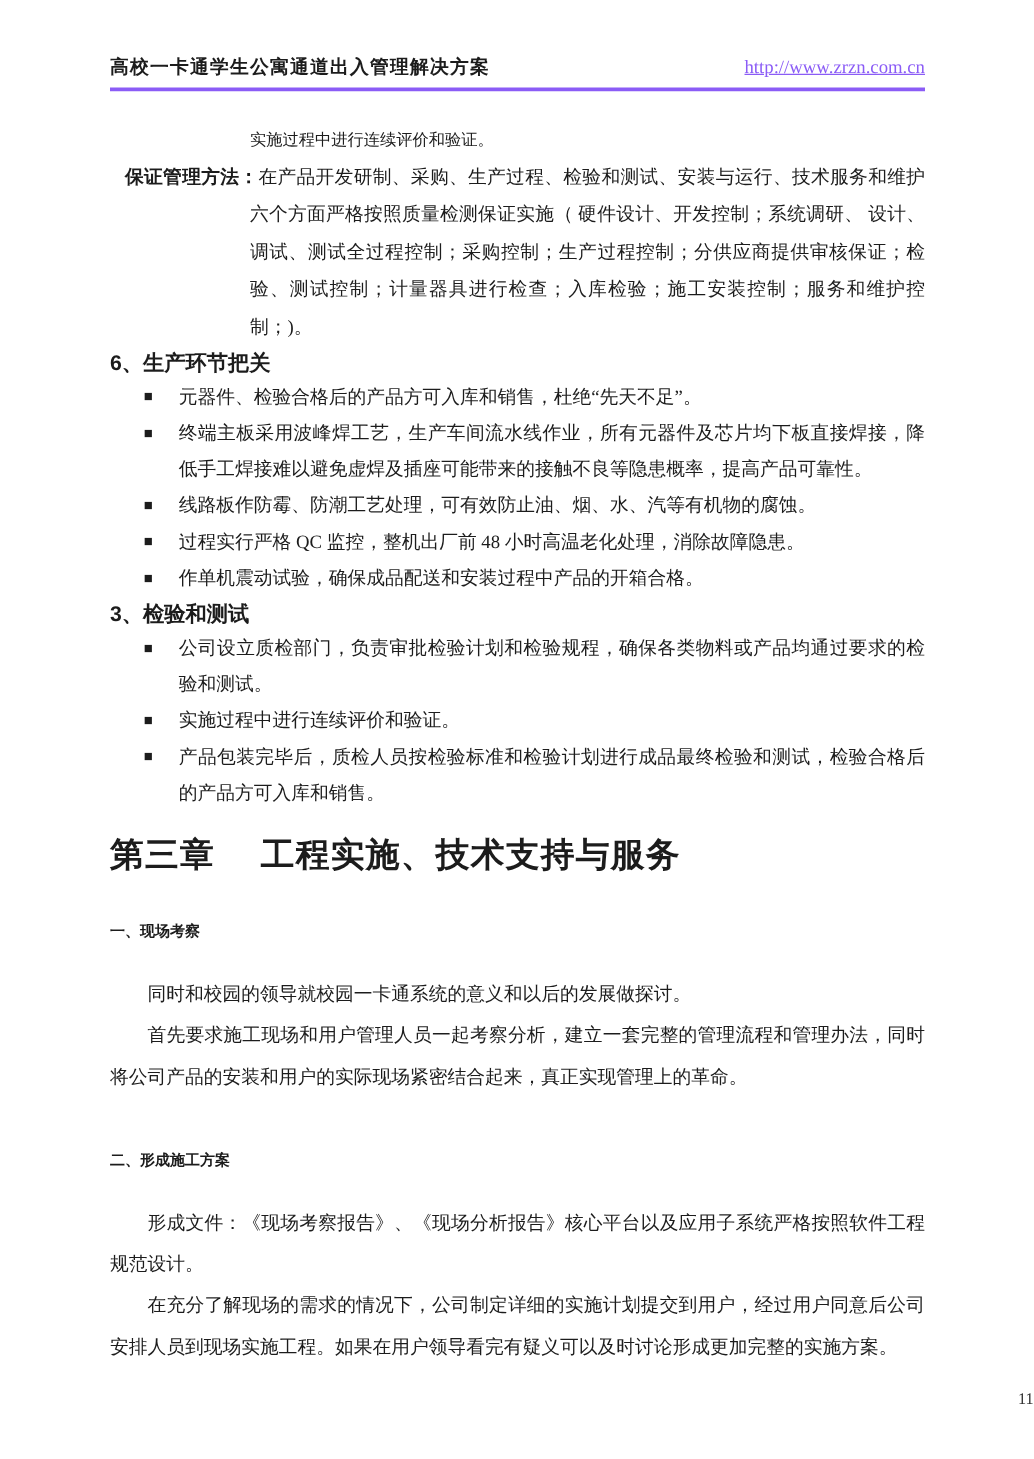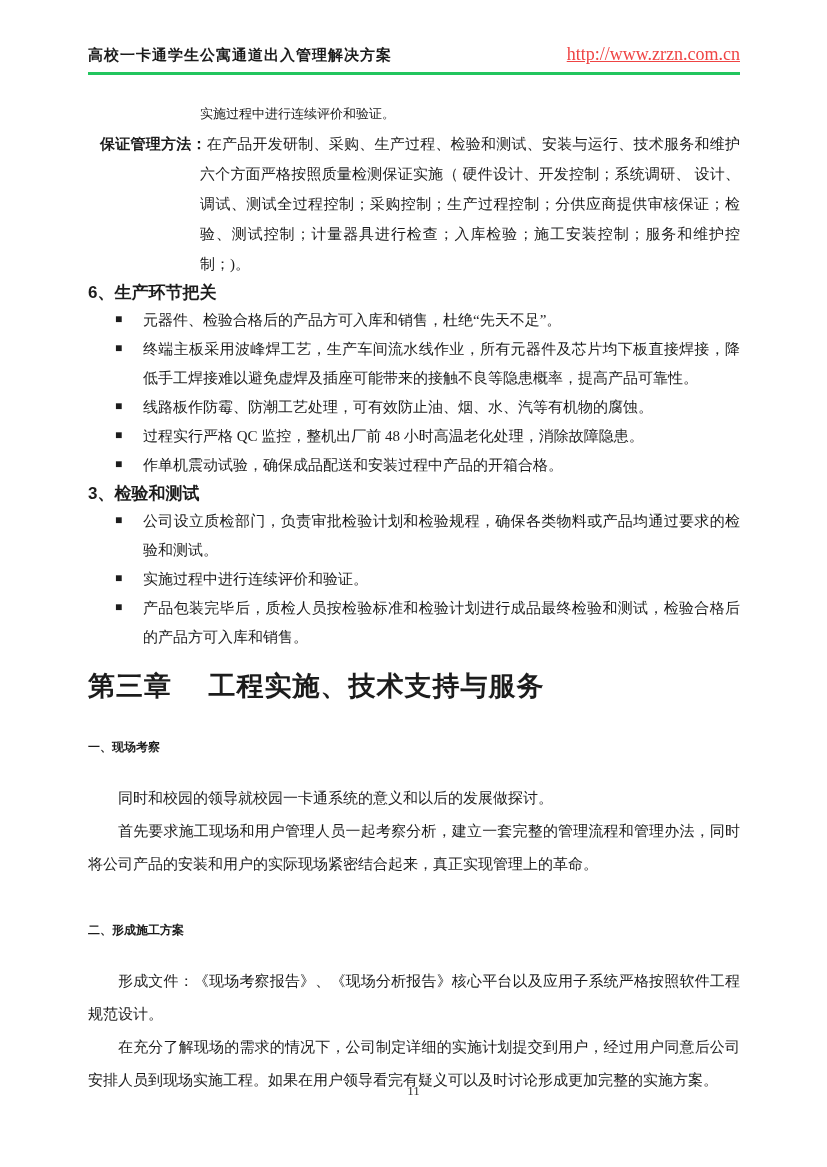--- a/index.html
+++ b/index.html
@@ -14,31 +14,31 @@
     background: #ffffff;
     padding: 44px 87px 0 88px;
     overflow: hidden;
   }
 
   
   .doc-header {
     display: flex;
     justify-content: space-between;
     align-items: baseline;
-    border-bottom: 3px solid #22c55e;
+    border-bottom: 3px solid #8b5cf6;
     padding-bottom: 7px;
   }
   .doc-header .title {
     font-size: 15px;
     font-weight: bold;
     letter-spacing: 1px;
   }
   .doc-header .url {
-    font-size: 18px;
-    color: #ef4444;
+    font-size: 15px;
+    color: #8b5cf6;
     text-decoration: underline;
     font-family: "Liberation Serif", serif;
   }
 
   
   .intro-line {
     margin-top: 24px;
     padding-left: 112px;
     font-size: 13px;
     line-height: 30px;
@@ -101,22 +101,22 @@
     line-height: 33px;
     text-align: justify;
     text-indent: 2em;
   }
 
   
   .page-footer {
     position: absolute;
     left: 0;
     right: 0;
-    bottom: 68px;
-    text-align: center;
+    bottom: 40px;
+    text-align: right;
     font-size: 13px;
     color: #333333;
     font-family: Liberation Serif, serif;
   }
 </style>
 </head>
 <body>
 
 <div class="page">
 

